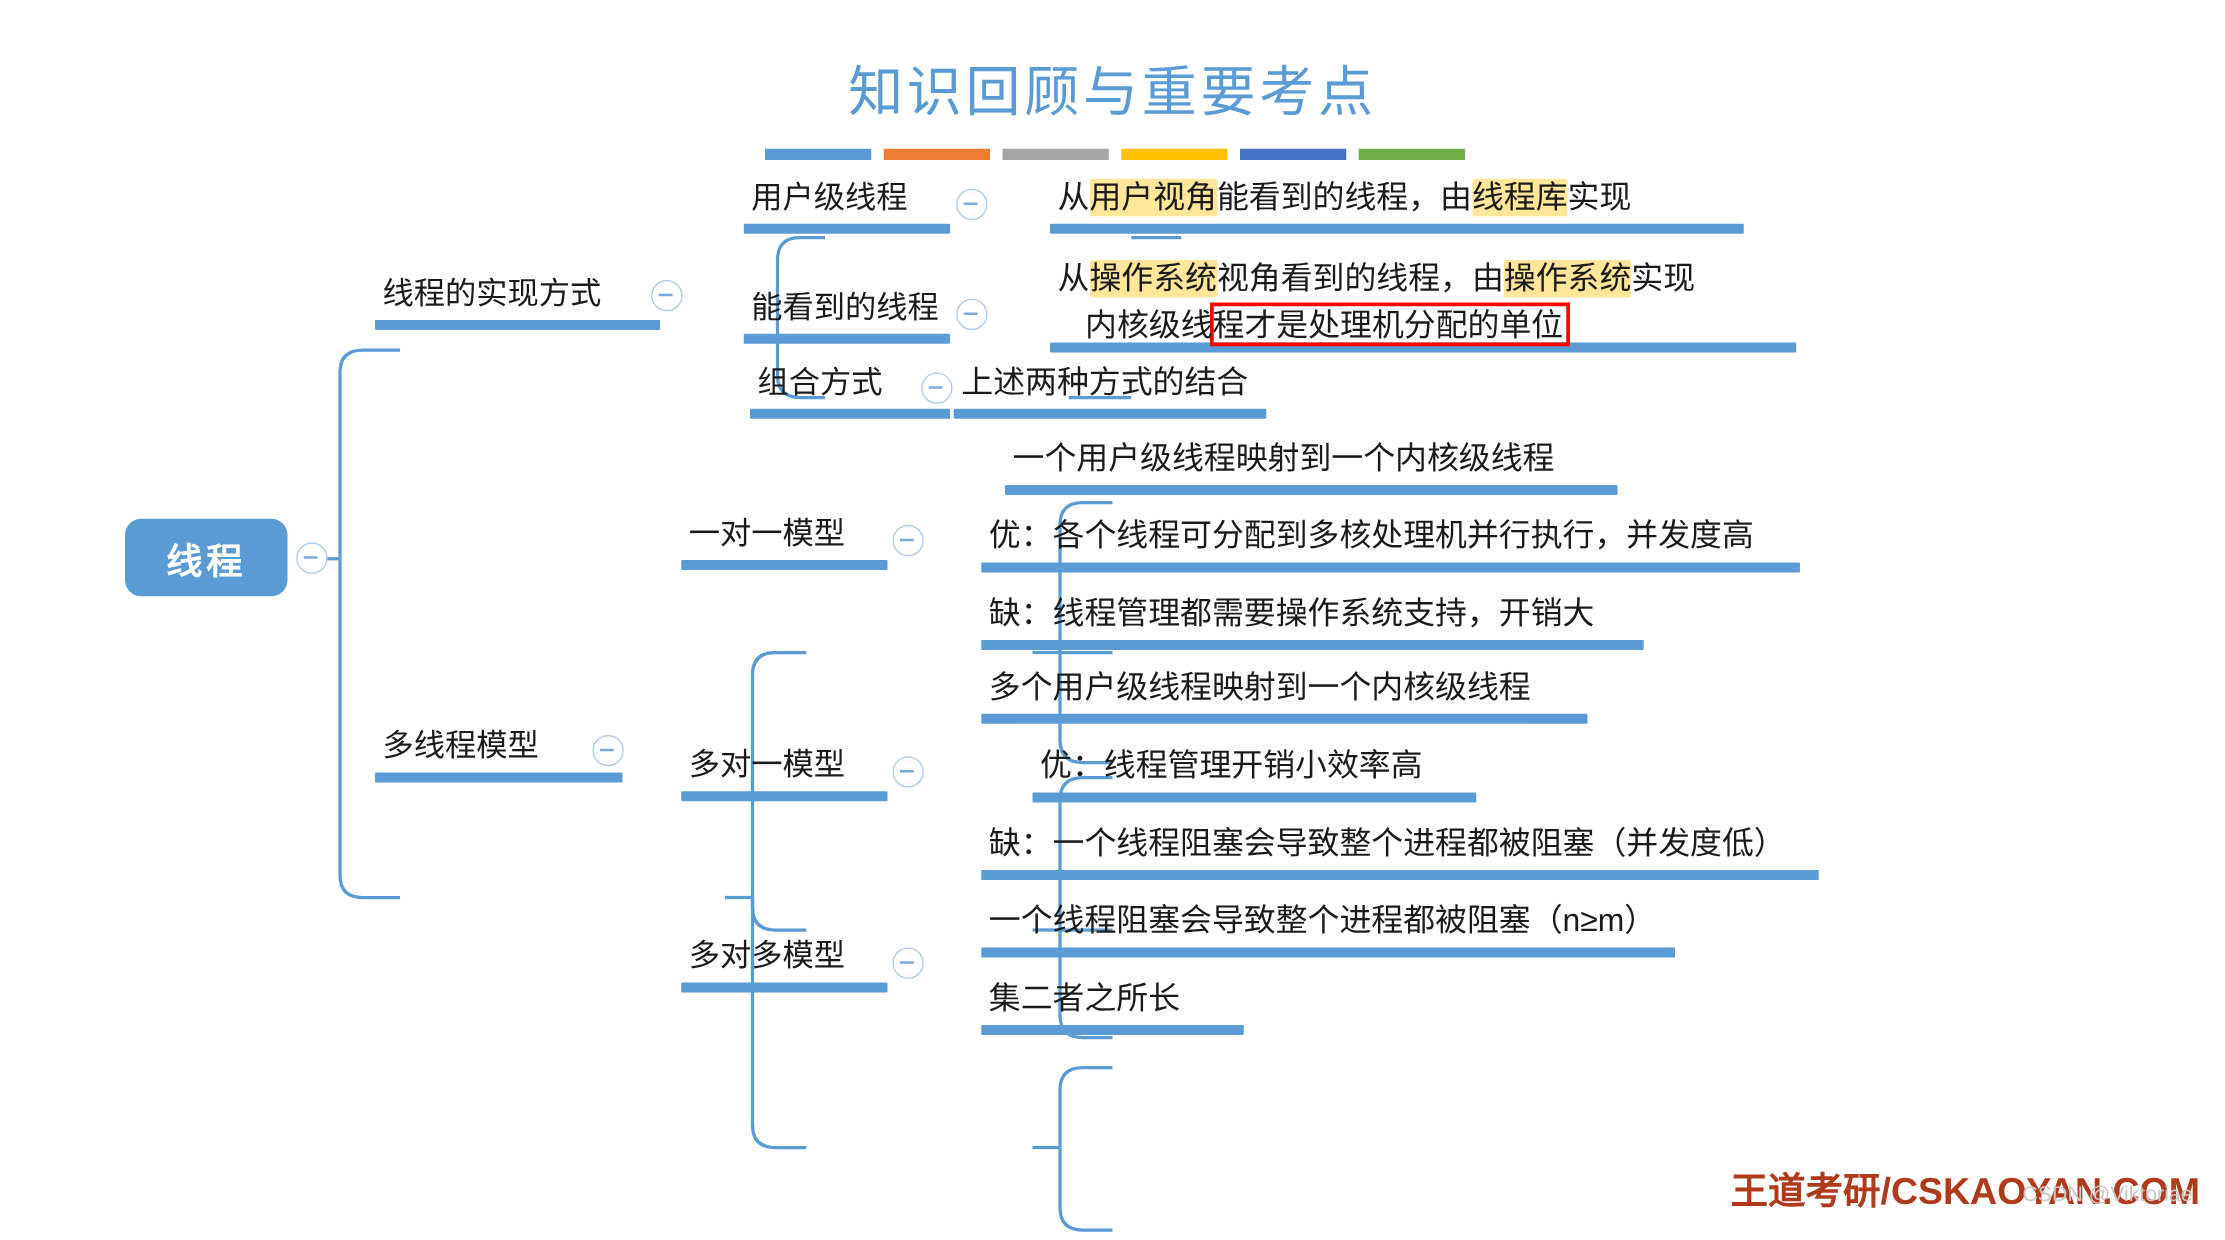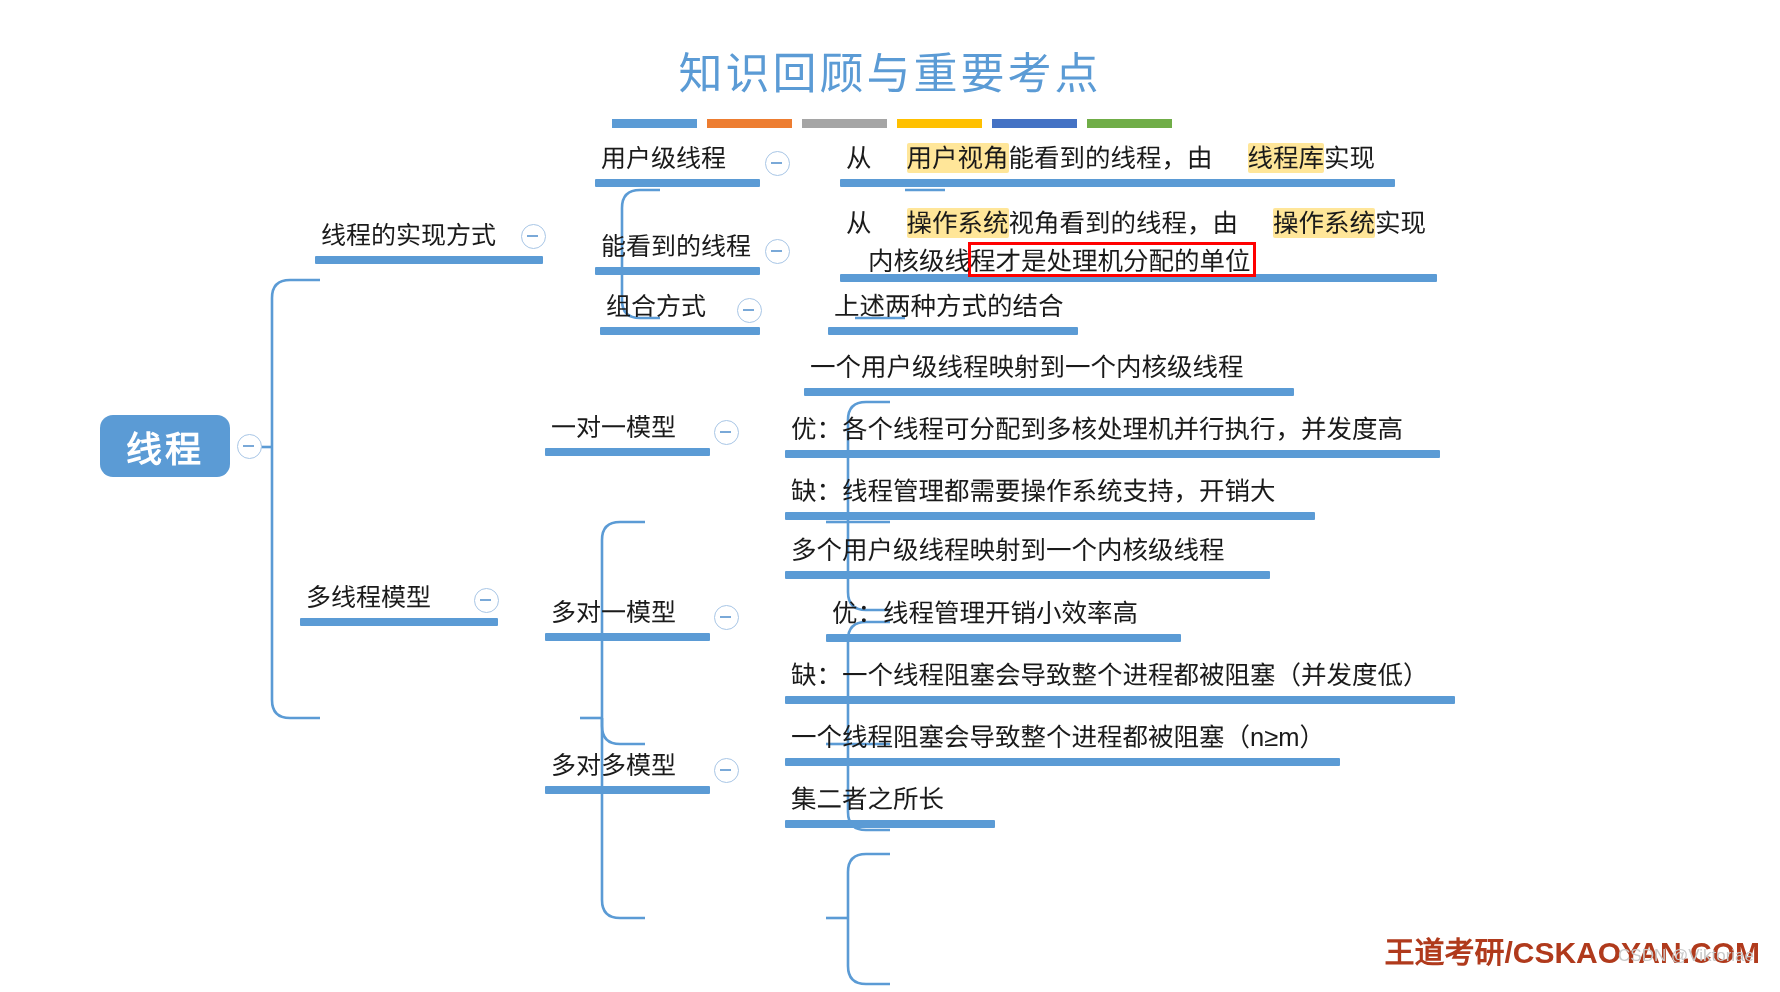--- a/index.html
+++ b/index.html
@@ -94,21 +94,21 @@
     width: 130px;
     height: 62px;
     background: #5b9bd5;
     border-radius: 13px;
     display: flex;
     align-items: center;
     justify-content: center;
   }
   .root span {
     color: #ffffff;
-    font-size: 36px;
+    font-size: 29px;
     font-weight: bold;
     letter-spacing: 3px;
   }
 
   
   .toggle {
     position: absolute;
     width: 25px;
     height: 25px;
     border: 1.6px solid #a8c6e6;
@@ -124,21 +124,20 @@
     width: 11px;
     height: 1.8px;
     background: #7aa9d8;
   }
 
   
   .hl {
     background: #ffe699;
     border-radius: 2px;
     padding: 1px 0;
-    margin-left: 35px;
   }
 
   
   .redbox {
     position: absolute;
     left: 968px;
     top: 242px;
     width: 288px;
     height: 35px;
     border: 3px solid #ff0000;
@@ -216,21 +215,21 @@
     <path d="M 826 918 L 848 918"></path>
     <path d="M 848 918 L 848 872 Q 848 854 866 854 L 890 854"></path>
     <path d="M 848 918 L 848 966 Q 848 984 866 984 L 890 984"></path>
   </svg>
 
   <div class="root">
     <span>线程</span>
   </div>
   <div class="toggle" style="left:237px; top:434px;"></div>
 
-  <div class="node small" style="left:300px; top:218px;margin-left:15px;">
+  <div class="node small" style="left:300px; top:218px;">
     <span class="nlabel">线程的实现方式</span>
     <span class="ubar" style="width:228px;"></span>
   </div>
   <div class="toggle" style="left:521px; top:224px;"></div>
 
   <div class="node small" style="left:595px; top:141px;">
     <span class="nlabel">用户级线程</span>
     <span class="ubar" style="width:165px;"></span>
   </div>
   <div class="toggle" style="left:765px; top:151px;"></div>
@@ -252,21 +251,21 @@
     <span class="ubar" style="width:597px; position:relative; top:-8px;"></span>
   </div>
   <div class="redbox"></div>
 
   <div class="node small" style="left:600px; top:289px;">
     <span class="nlabel">组合方式</span>
     <span class="ubar" style="width:160px;"></span>
   </div>
   <div class="toggle" style="left:737px; top:298px;"></div>
 
-  <div class="node leaf" style="left:828px; top:289px;">
+  <div class="node leaf" style="left:763px; top:289px;font-family:Liberation Serif, serif;">
     <span class="nlabel">上述两种方式的结合</span>
     <span class="ubar" style="width:250px;"></span>
   </div>
 
   <div class="node small" style="left:300px; top:580px;">
     <span class="nlabel">多线程模型</span>
     <span class="ubar" style="width:198px;"></span>
   </div>
   <div class="toggle" style="left:474px; top:588px;"></div>
 

